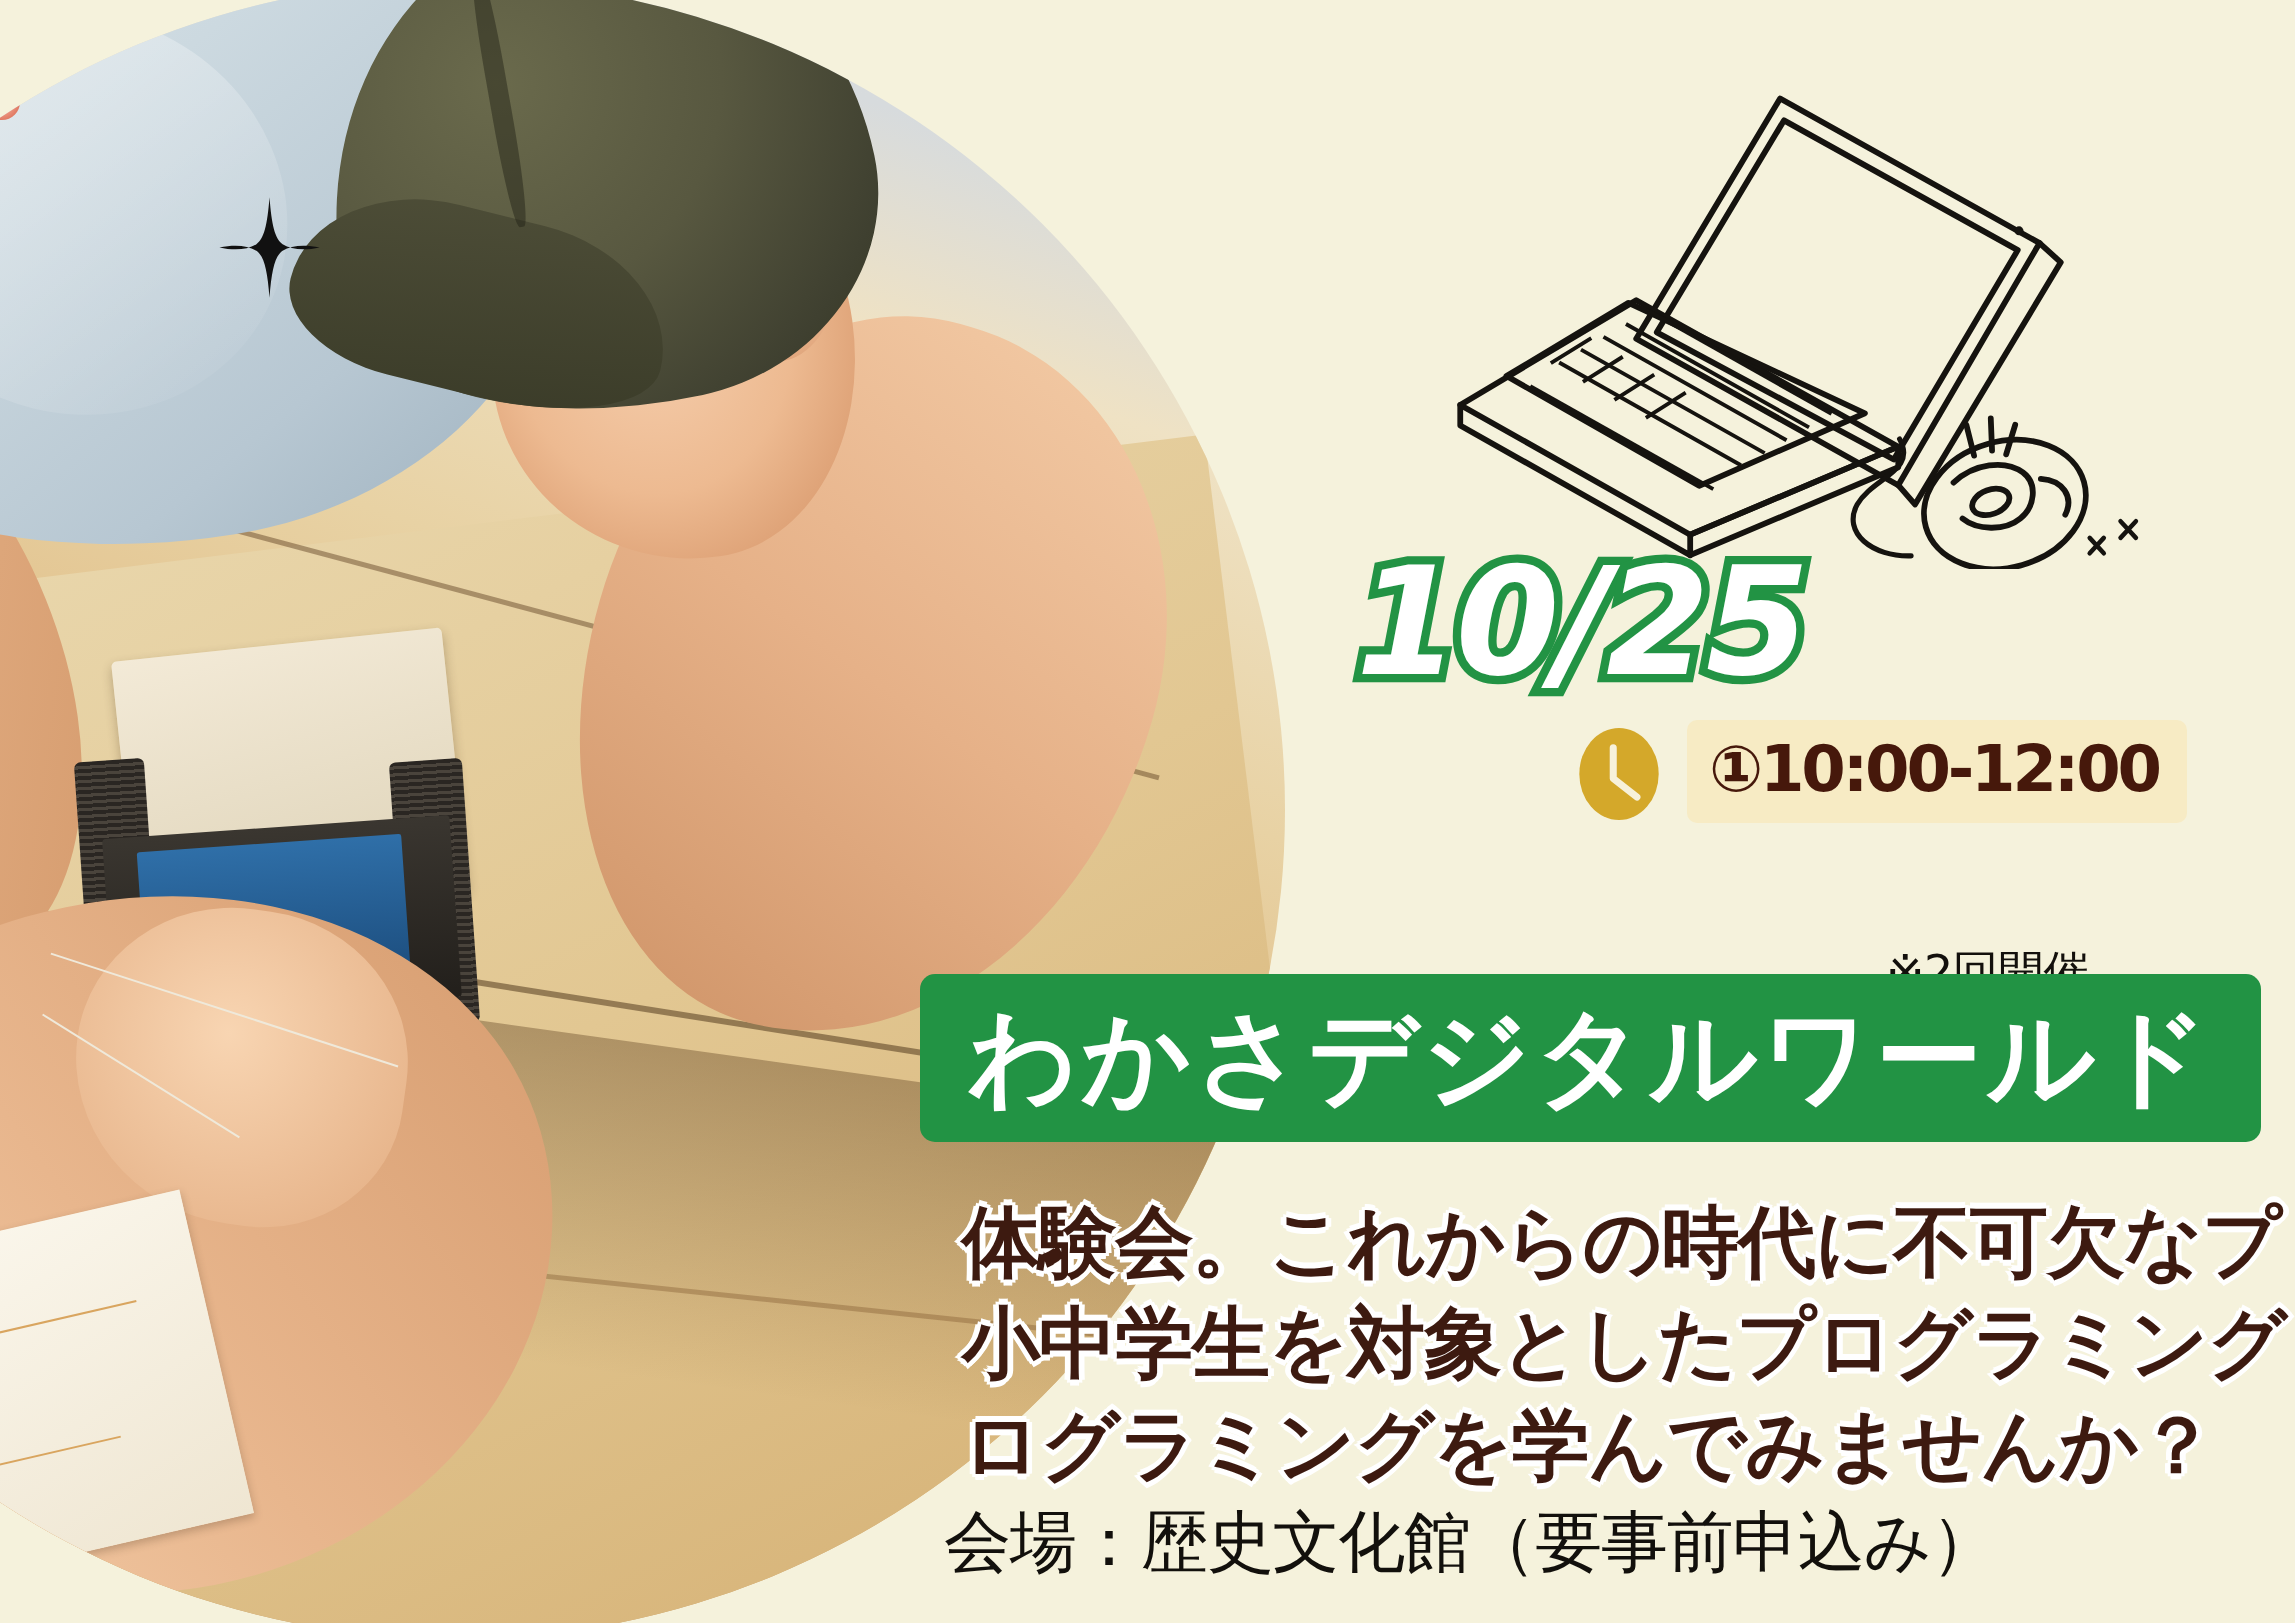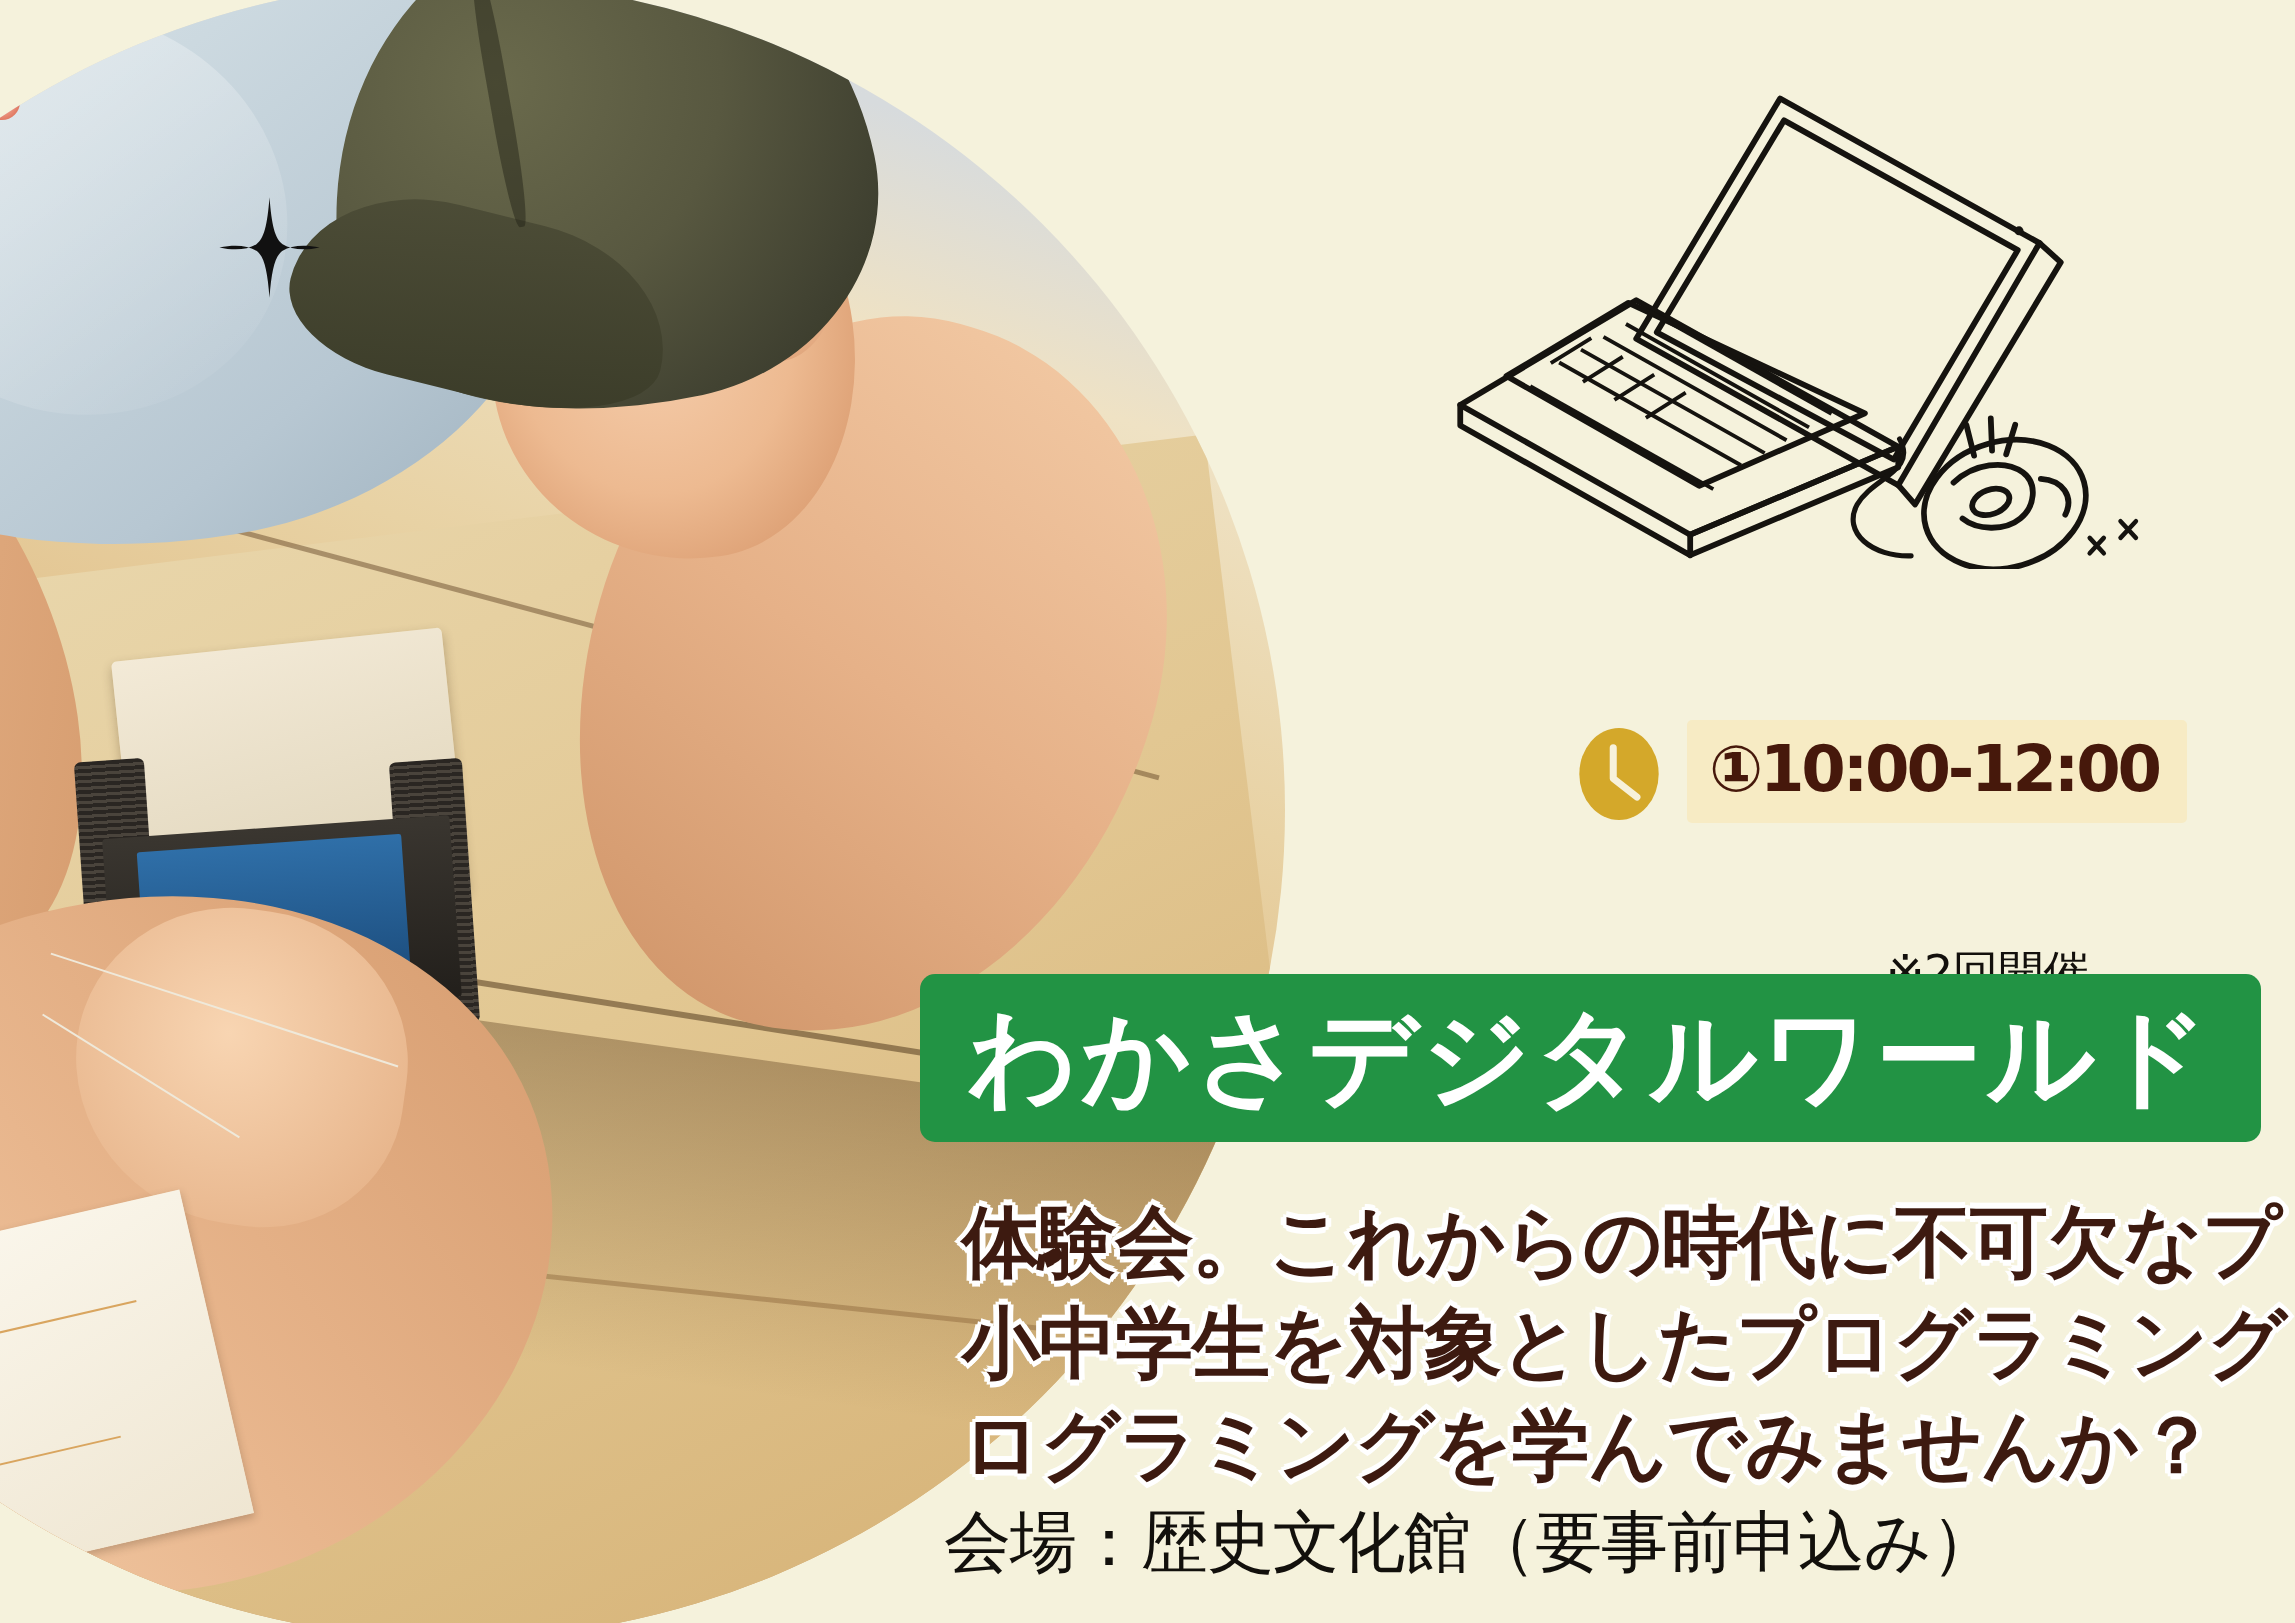--- a/index.html
+++ b/index.html
@@ -126,21 +126,21 @@
     paint-order:stroke fill;
     letter-spacing:-3.9px;
   }
   .date-main{font-size:149px;}
   .date-dow{font-size:136px;letter-spacing:-1.3px;}
 
   
   .time-row{position:absolute;left:1577px;top:720px;display:flex;align-items:flex-start;gap:26px;}
   .clock-icon{width:84px;height:96px;flex:none;margin-top:6.4px;}
   .time-box{
-    background:#F7EBC4;border-radius:5px;
+    background:#F7EBC4;border-radius:10px;
     padding:11.6px 28px 15.4px 22px;
     display:flex;flex-direction:column;gap:1.3px;
   }
   .time-line{
     font-family:"DejaVu Sans","Liberation Sans",sans-serif;
     font-size:64px;font-weight:bold;color:#46180B;
     letter-spacing:-3.2px;line-height:1.18;white-space:nowrap;
   }
   .time-note{
     position:absolute;left:1886px;top:942px;
@@ -281,20 +281,21 @@
         <path d="M922 566 L908 612"></path>
       </g>
       <g stroke="#15130f" stroke-width="7" stroke-linecap="round">
         <path d="M1038 742 L1060 766 M1060 742 L1038 766"></path>
         <path d="M1086 716 L1110 742 M1110 716 L1086 742"></path>
       </g>
     </svg>
   </div>
 
   <div class="date-row">
+    <span class="date-main">10/25</span>
   </div>
 
   <div class="time-row">
     <span class="clock-icon">
       <svg viewBox="0 0 130 150" width="84" height="96" aria-hidden="true">
         <ellipse cx="65" cy="75" rx="62" ry="72" fill="#D4A82A"></ellipse>
         <path d="M56 34 L56 82 L93 111" fill="none" stroke="#F7F1DA" stroke-width="11" stroke-linecap="round" stroke-linejoin="round"></path>
       </svg>
     </span>
     <span class="time-box">

